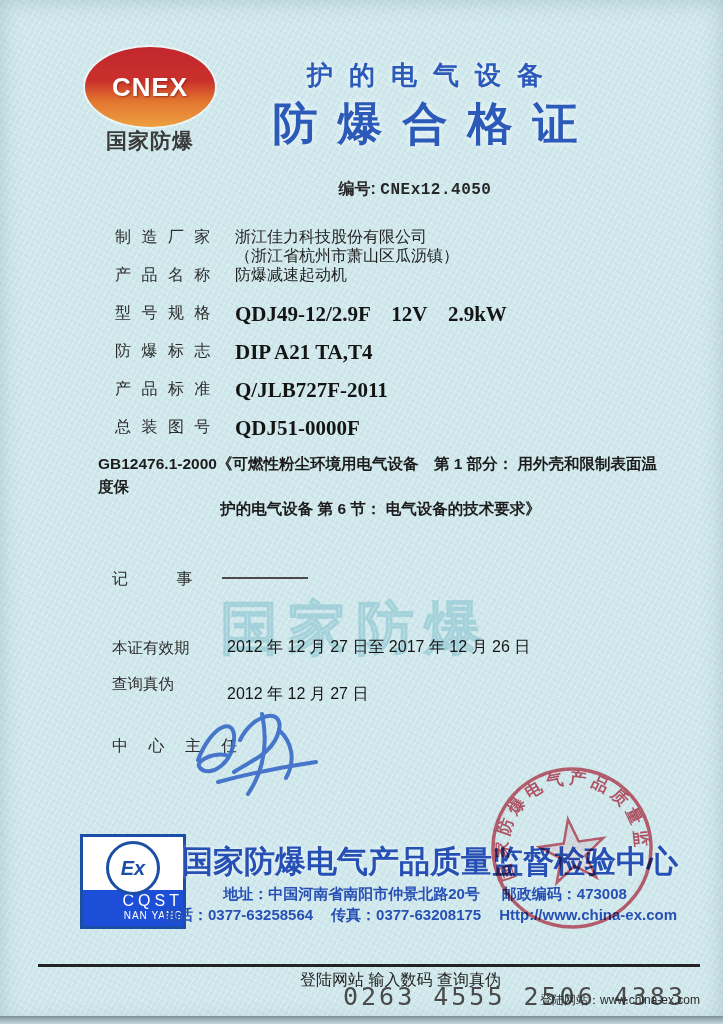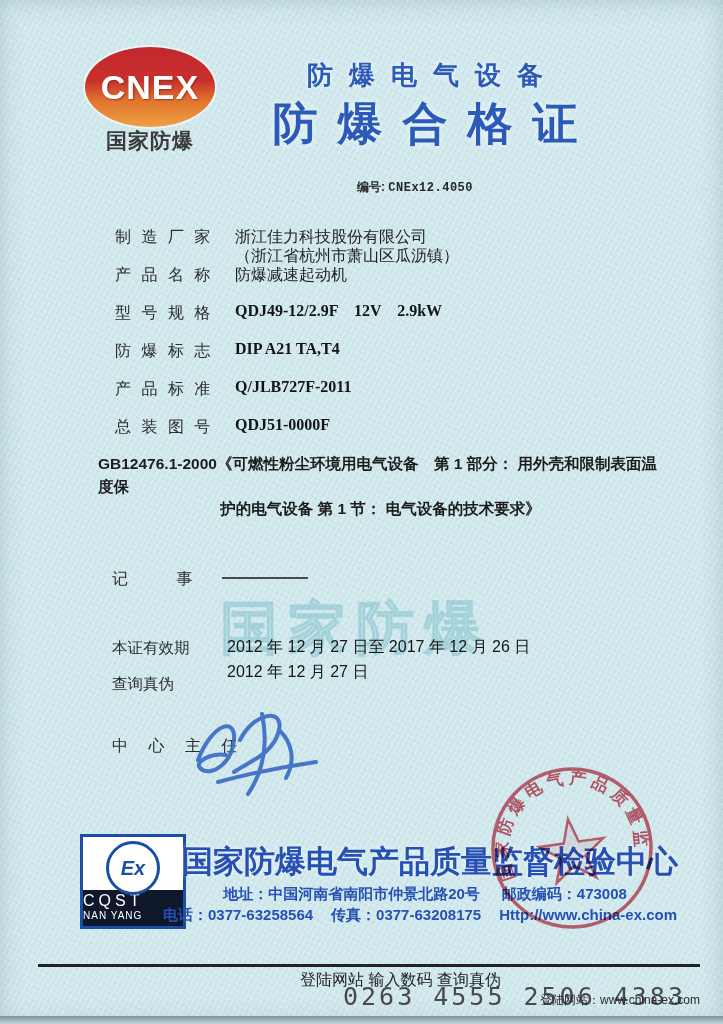--- a/index.html
+++ b/index.html
@@ -13,36 +13,36 @@
     box-shadow: inset 0 0 22px rgba(90,120,130,.30);
   }
   .abs{position:absolute;}
   
   .cnex-oval{
     left:85px;top:47px;width:130px;height:80px;border-radius:50%;
     background:linear-gradient(180deg,#c2272e 0%,#c9302c 42%,#e2762f 68%,#efa041 100%);
     display:flex;align-items:center;justify-content:center;
     box-shadow:0 0 0 2px rgba(255,255,255,.55);
   }
-  .cnex-oval span{font-size:34px;font-weight:bold;color:#fff;letter-spacing:1px;
+  .cnex-oval span{font-size:26px;font-weight:bold;color:#fff;letter-spacing:1px;
     text-shadow:1px 1px 2px rgba(110,25,20,.6);}
   .cnex-caption{left:85px;top:127px;width:130px;text-align:center;font-size:21px;
     font-weight:600;color:#3a3a3a;letter-spacing:1px;}
   .subtitle{left:240px;top:58px;width:370px;text-align:center;font-size:26px;font-weight:bold;
     color:#2b5ab8;letter-spacing:16px;text-indent:16px;text-shadow:0 0 6px rgba(255,255,255,.85);}
   .big-title{left:215px;top:94px;width:420px;text-align:center;font-size:45px;font-weight:bold;
     color:#2b5ab8;letter-spacing:20px;text-indent:20px;white-space:nowrap;
     text-shadow:0 0 7px rgba(255,255,255,.85);}
-  .cert-no{left:280px;top:179px;width:270px;text-align:center;font-size:12px;color:#262626;}
+  .cert-no{left:280px;top:179px;width:270px;text-align:center;font-size:16px;color:#262626;}
   .cert-no .lbl{font-weight:bold;}
   .cert-no .val{font-family:"Liberation Mono",monospace;font-weight:600;letter-spacing:.5px;}
   
   .flabel{left:115px;font-size:16px;color:#2d2d2d;letter-spacing:3px;white-space:nowrap;}
   .fval{left:235px;font-size:16px;color:#1e1e1e;white-space:pre;}
-  .fval.en{font-family:"Liberation Serif",serif;font-weight:bold;font-size:16px;color:#141414;}
+  .fval.en{font-family:"Liberation Serif",serif;font-weight:bold;font-size:21px;color:#141414;}
   
   .statement{left:98px;top:453px;width:565px;font-size:15.5px;font-weight:600;
     color:#1c1c1c;line-height:22.5px;}
   .statement .l1{text-indent:14px;}
   .statement .l3{text-align:center;}
   
   .rec-label{left:112px;top:569px;font-size:16px;color:#2d2d2d;letter-spacing:22px;white-space:nowrap;}
   .rec-dash{left:222px;top:577px;width:86px;height:2px;background:#4a4a4a;}
   .d-label{font-size:15.5px;color:#2d2d2d;white-space:nowrap;}
   .d-value{font-size:16px;color:#161616;white-space:pre;}
@@ -50,22 +50,22 @@
   .signature{left:182px;top:704px;}
   
   .watermark{left:220px;top:590px;font-size:58px;font-weight:bold;letter-spacing:10px;
     color:rgba(140,198,210,.30);white-space:nowrap;
     -webkit-text-stroke:1px rgba(120,185,200,.35);}
   
   .ex-box{left:80px;top:834px;width:100px;height:89px;border:3px solid #1b4fa6;background:#fff;}
   .ex-circle{position:absolute;left:23px;top:4px;width:48px;height:48px;border:3px solid #1b4fa6;
     border-radius:50%;background:#fff;display:flex;align-items:center;justify-content:center;z-index:2;}
   .ex-circle span{font-size:20px;font-weight:bold;color:#1b4fa6;font-style:italic;}
-  .ex-band{position:absolute;left:0;bottom:0;width:100%;height:36px;background:#0f172a;
-    text-align:left;color:#fff;padding-top:2px;box-sizing:border-box;}
+  .ex-band{position:absolute;left:0;bottom:0;width:100%;height:36px;background:#1d4ed8;
+    text-align:right;color:#fff;padding-top:2px;box-sizing:border-box;}
   .ex-band .cqst{display:block;font-size:16px;letter-spacing:4px;line-height:18px;}
   .ex-band .ny{display:block;font-size:10px;letter-spacing:1px;line-height:12px;}
   .center-name{left:180px;top:841px;width:500px;text-align:center;font-size:31px;font-weight:bold;
     color:#2750b4;font-family:"Liberation Serif",serif;white-space:nowrap;
     text-shadow:0 0 5px rgba(255,255,255,.7);}
   .addr-row{left:160px;top:885px;width:530px;text-align:center;font-size:15px;font-weight:bold;
     color:#2750b4;white-space:nowrap;}
   .addr-row .gap{display:inline-block;width:22px;}
   .phone-row{left:130px;top:906px;width:580px;text-align:center;font-size:15px;font-weight:bold;
     color:#2750b4;white-space:nowrap;}
@@ -84,21 +84,21 @@
 </head>
 <body>
 
 <div class="page">
 
   <div class="abs cnex-oval">
     <span>CNEX</span>
   </div>
   <div class="abs cnex-caption">国家防爆</div>
 
-  <div class="abs subtitle">防爆电气设备</div>
+  <div class="abs subtitle">护的电气设备</div>
   <div class="abs big-title">防爆合格证</div>
   <div class="abs cert-no">
     <span class="lbl">编号:</span>
     <span class="val">CNEx12.4050</span>
   </div>
 
   <div class="abs flabel" style="top:227px">制 造 厂 家</div>
   <div class="abs fval" style="top:246px">（浙江省杭州市萧山区瓜沥镇）</div>
   <div class="abs fval" style="top:227px">浙江佳力科技股份有限公司</div>
 
@@ -112,33 +112,33 @@
   <div class="abs fval en" style="top:340px">DIP A21 TA,T4</div>
 
   <div class="abs flabel" style="top:379px">产 品 标 准</div>
   <div class="abs fval en" style="top:378px">Q/JLB727F-2011</div>
 
   <div class="abs flabel" style="top:417px">总 装 图 号</div>
   <div class="abs fval en" style="top:416px">QDJ51-0000F</div>
 
   <div class="abs statement">
     <div class="l2">GB12476.1-2000《可燃性粉尘环境用电气设备　第 1 部分：  用外壳和限制表面温度保</div>
-    <div class="l3">护的电气设备 第 1 节：  电气设备的技术要求》</div>
+    <div class="l3">护的电气设备 第 6 节：  电气设备的技术要求》</div>
   </div>
 
   <div class="abs watermark">国家防爆</div>
 
   <div class="abs rec-label">记 事</div>
   <div class="abs rec-dash"></div>
 
   <div class="abs d-label" style="left:112px;top:638px">本证有效期</div>
   <div class="abs d-value" style="left:227px;top:637px">2012 年 12 月 27 日至 2017 年 12 月 26 日</div>
 
   <div class="abs d-label" style="left:112px;top:674px">查询真伪</div>
-  <div class="abs d-value" style="left:227px;top:662px">2012 年 12 月 27 日</div>
+  <div class="abs d-value" style="left:227px;top:684px">2012 年 12 月 27 日</div>
 
   <div class="abs director-label">中 心 主 任</div>
   <svg class="abs signature" width="150" height="95" viewBox="0 0 150 95">
     <g fill="none" stroke="#3b6cc7" stroke-width="4" stroke-linecap="round" stroke-linejoin="round" opacity="0.92">
       <path d="M16,56 C30,20 54,12 52,36 C50,60 28,74 18,64 C12,57 30,49 44,51"></path>
       <path d="M58,36 C72,8 102,4 97,26 C92,50 66,58 52,68"></path>
       <path d="M80,10 C86,38 82,66 66,90"></path>
       <path d="M36,78 C66,70 106,62 134,58"></path>
       <path d="M97,26 C110,38 114,56 104,74"></path>
     </g>

